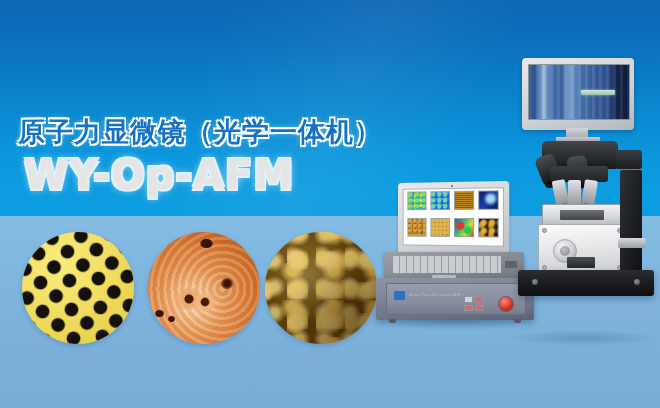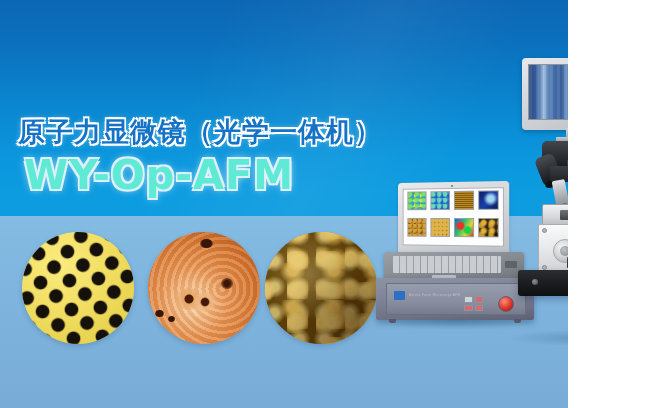--- a/index.html
+++ b/index.html
@@ -8,21 +8,21 @@
     padding: 0;
     background: #ffffff;
   }
   body {
     font-family: "Liberation Sans", sans-serif;
   }
 
   
   #banner {
     position: relative;
-    width: 568px;
+    width: 660px;
     height: 408px;
     overflow: hidden;
     background: #0b6ab8;
   }
 
   
   .bg-top {
     position: absolute;
     left: 0; top: 0;
     width: 660px;
@@ -82,21 +82,21 @@
        0 0 6px rgba(255,255,255,0.65);
     margin: 0;
     white-space: nowrap;
   }
   .title-model {
     font-family: "DejaVu Sans", "Liberation Sans", sans-serif;
     font-size: 40px;
     font-weight: bold;
     letter-spacing: 1px;
     line-height: 1;
-    color: #5eead4;
+    color: #e5e5e5;
     margin: 10px 0 0 6px;
     white-space: nowrap;
     text-shadow:
       -1.8px -1.8px 0 #dff0fb,
        1.8px -1.8px 0 #dff0fb,
       -1.8px  1.8px 0 #dff0fb,
        1.8px  1.8px 0 #dff0fb,
        0 0 9px rgba(235,248,255,0.9);
   }
 

